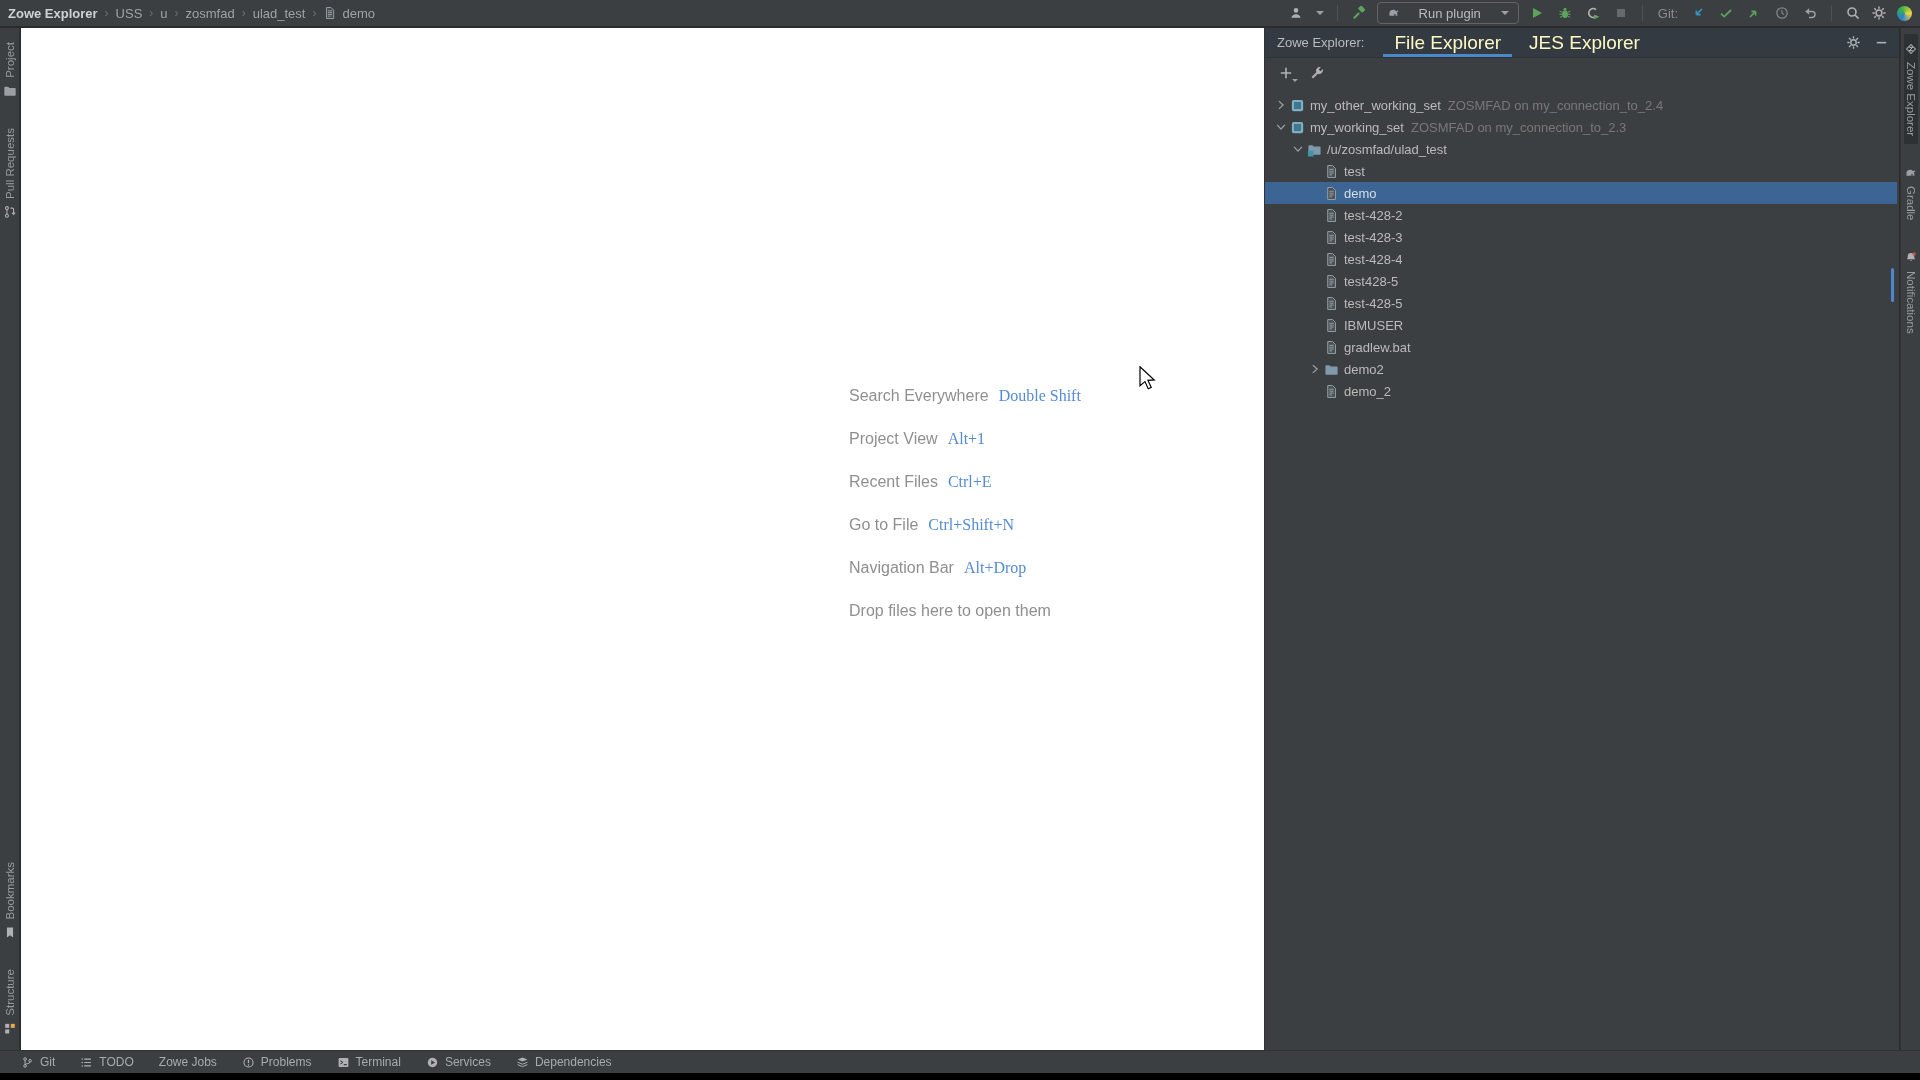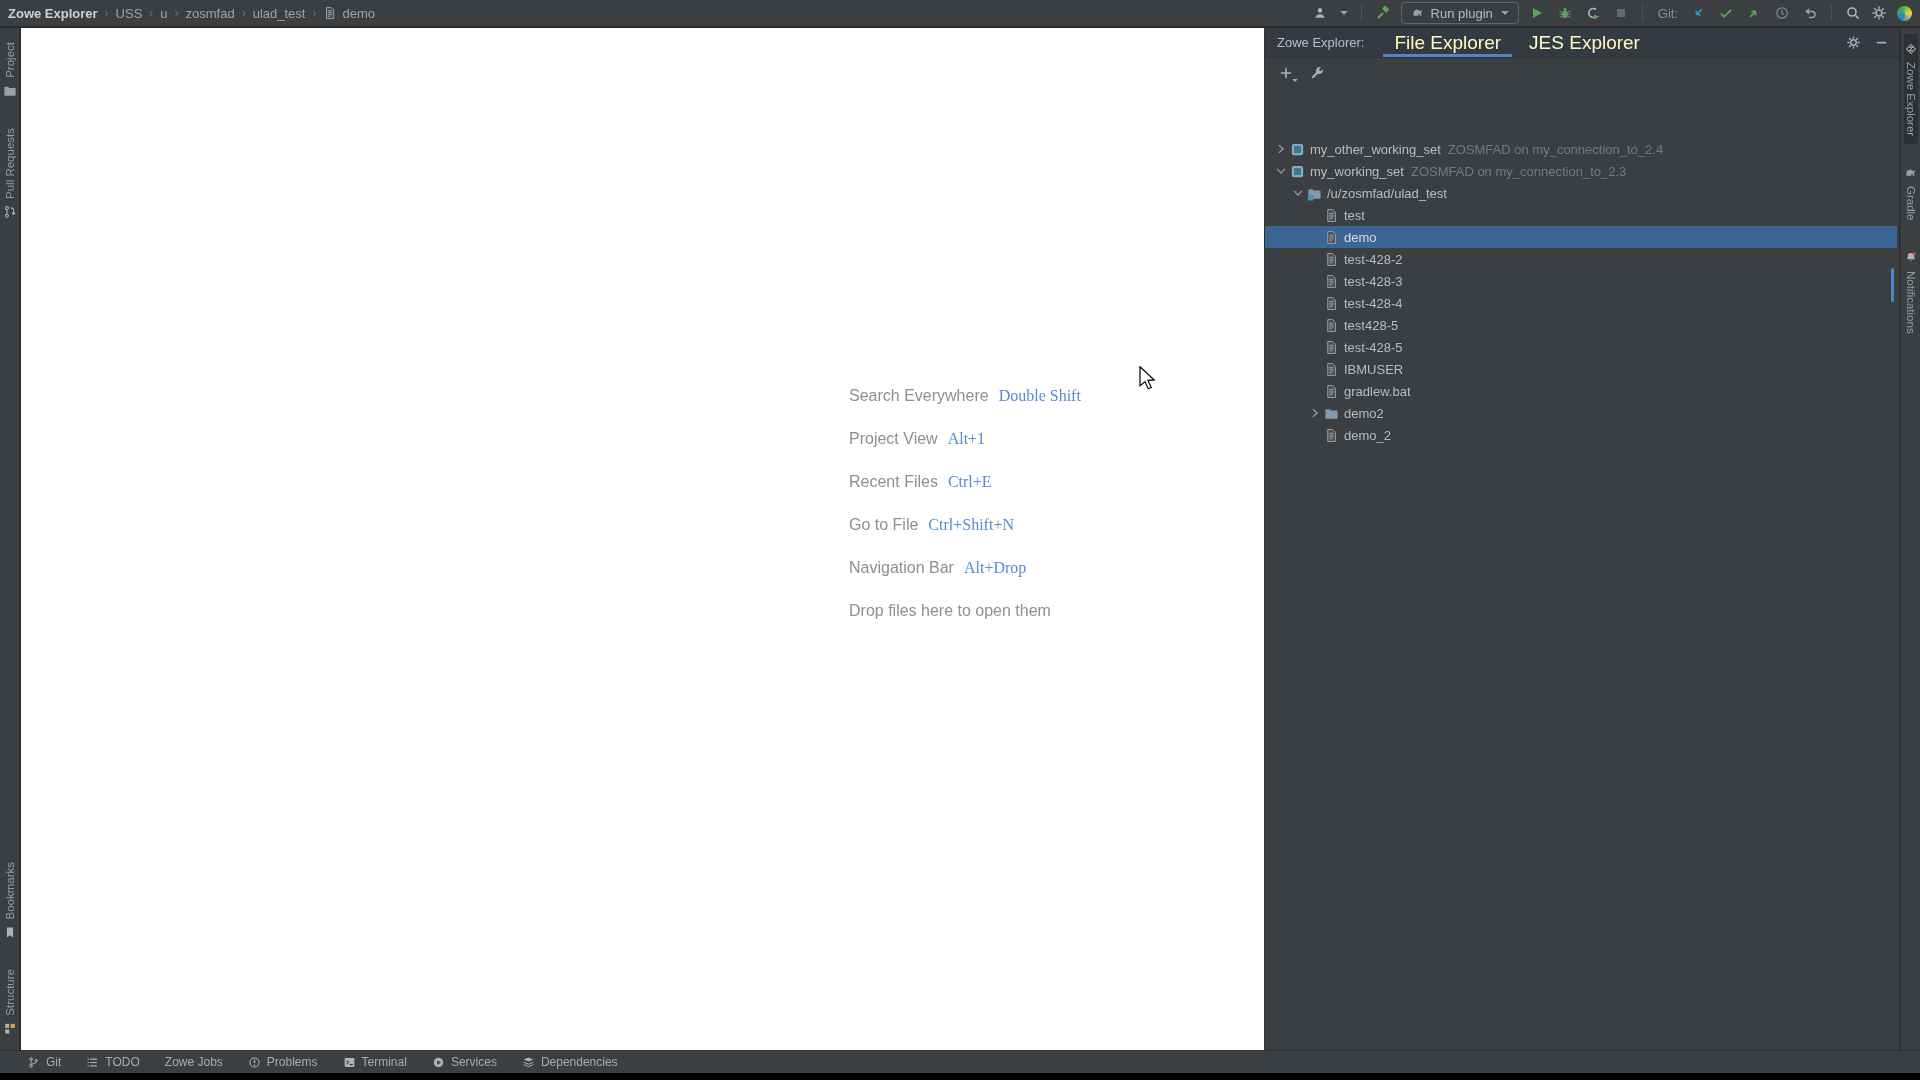--- a/index.html
+++ b/index.html
@@ -18,21 +18,21 @@
   .crumb-sep { color:#6a6f73; font-size:12px; }
   .crumb-file-icon { display:inline-flex; width:14px; height:14px; margin-right:-2px; }
 
   .tb-right { display:flex; align-items:center; gap:10px; }
   .tb-sep { width:1px; height:16px; background:#515151; margin:0 3px; }
   .icon { display:inline-flex; align-items:center; justify-content:center; }
   .icon svg { width:16px; height:16px; display:block; }
   .tb-btn { cursor:pointer; }
   .caret-down { width:0; height:0; border-left:4px solid transparent; border-right:4px solid transparent;
                 border-top:4px solid #9aa0a6; display:inline-block; margin-left:2px; }
-  .run-config { display:flex; align-items:center; gap:6px; height:22px; padding:0 9px;
+  .run-config { display:flex; align-items:center; gap:18px; height:22px; padding:0 9px;
                 border:1px solid #646464; border-radius:4px; color:#bbbbbb; font-size:13px; cursor:pointer; }
   .run-config .icon svg { width:14px; height:14px; }
   .git-label { color:#8c8c8c; font-size:13px; margin:0 2px; }
   .ide-logo { width:15px; height:15px; border-radius:50%;
               background:conic-gradient(from 210deg,#2a7fd4,#35b24a,#f2d23c,#2a7fd4); }
 
   
   .stripe { position:absolute; top:28px; bottom:30px; width:20px; background:#3c3f41;
             display:flex; flex-direction:column; justify-content:space-between; align-items:center;
             padding:6px 0; }
@@ -66,38 +66,38 @@
                position:relative; cursor:pointer; }
   .panel-tab.active::after { content:""; position:absolute; left:3px; right:3px; bottom:0;
                              height:3px; background:#4a88c7; }
   .panel-header-right { margin-left:auto; margin-right:10px; display:flex; gap:13px; }
   .panel-header-right .icon svg { width:15px; height:15px; }
   .panel-toolbar { height:30px; display:flex; align-items:center; gap:15px; padding-left:13px; }
   .pt-add { position:relative; }
   .pt-add .mini-caret { position:absolute; right:-4px; bottom:-1px; width:0; height:0;
                         border-left:3px solid transparent; border-right:3px solid transparent;
                         border-top:3px solid #9aa0a6; }
-  .tree { position:absolute; top:66px; left:0; right:2px;margin-top:44px; }
+  .tree { position:absolute; top:66px; left:0; right:2px; }
   .tree-row { height:22px; display:flex; align-items:center; font-size:13px; color:#bbbbbb;
               cursor:pointer; white-space:nowrap; }
   .tree-row.selected { background:#3d6593; color:#d6dee6; }
   .tree-indent { flex:none; }
   .chev { flex:none; width:16px; height:16px; display:flex; align-items:center; justify-content:center; }
   .chev svg { width:12px; height:12px; }
   .t-icon { flex:none; width:16px; height:16px; margin-right:5px; display:flex;
             align-items:center; justify-content:center; }
   .t-icon svg { width:15px; height:15px; }
   .tree-meta { color:#787878; margin-left:7px; }
   .scroll-marker { position:absolute; right:5px; top:240px; width:3px; height:34px;
                    background:#4c87cf; border-radius:2px; }
 
   
   .statusbar { position:absolute; left:0; right:0; bottom:7px; height:23px; background:#3c3f41;
                border-top:1px solid #323232; display:flex; align-items:center;
-               padding-left:27px; gap:25px; }
+               padding-left:21px; gap:25px; }
   .status-item { display:flex; align-items:center; gap:6px; font-size:12px; color:#a7abad; cursor:pointer; }
   .status-item .icon svg { width:13px; height:13px; }
   .black-strip { position:absolute; left:0; right:0; bottom:0; height:7px; background:#000; }
 </style>
 </head>
 <body>
 
 <div class="app">
 
   <div class="topbar">

